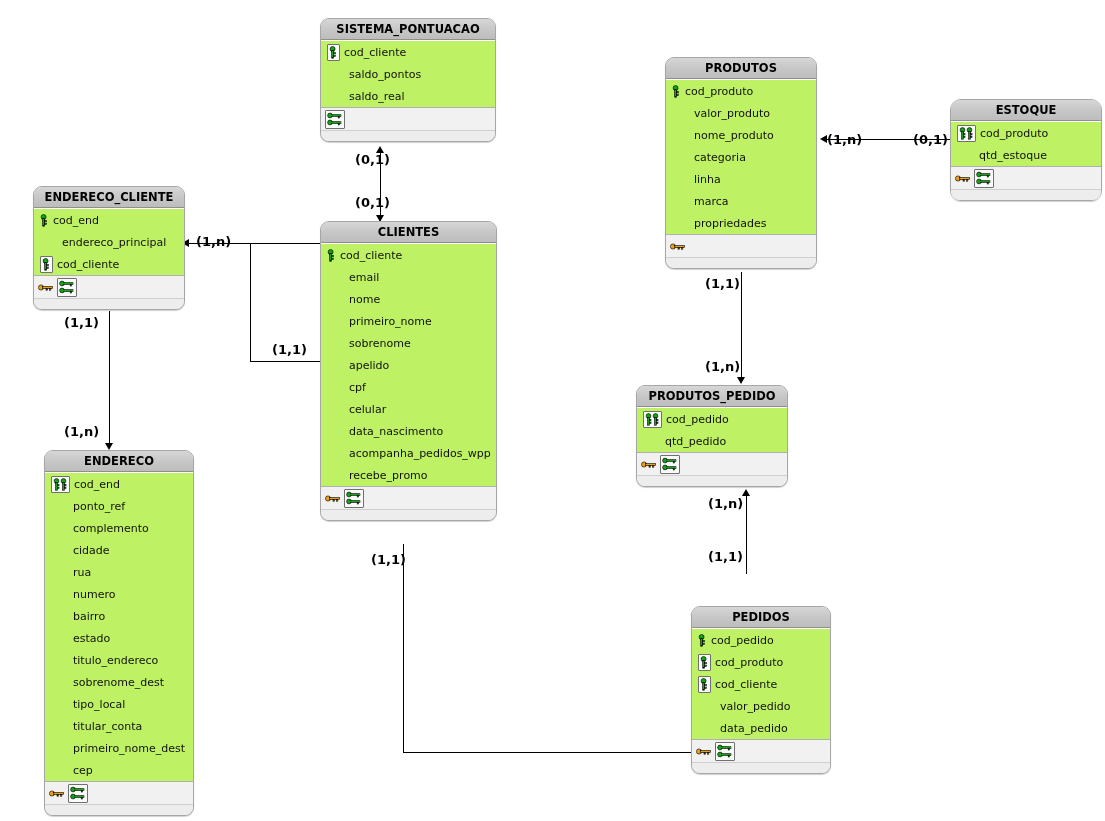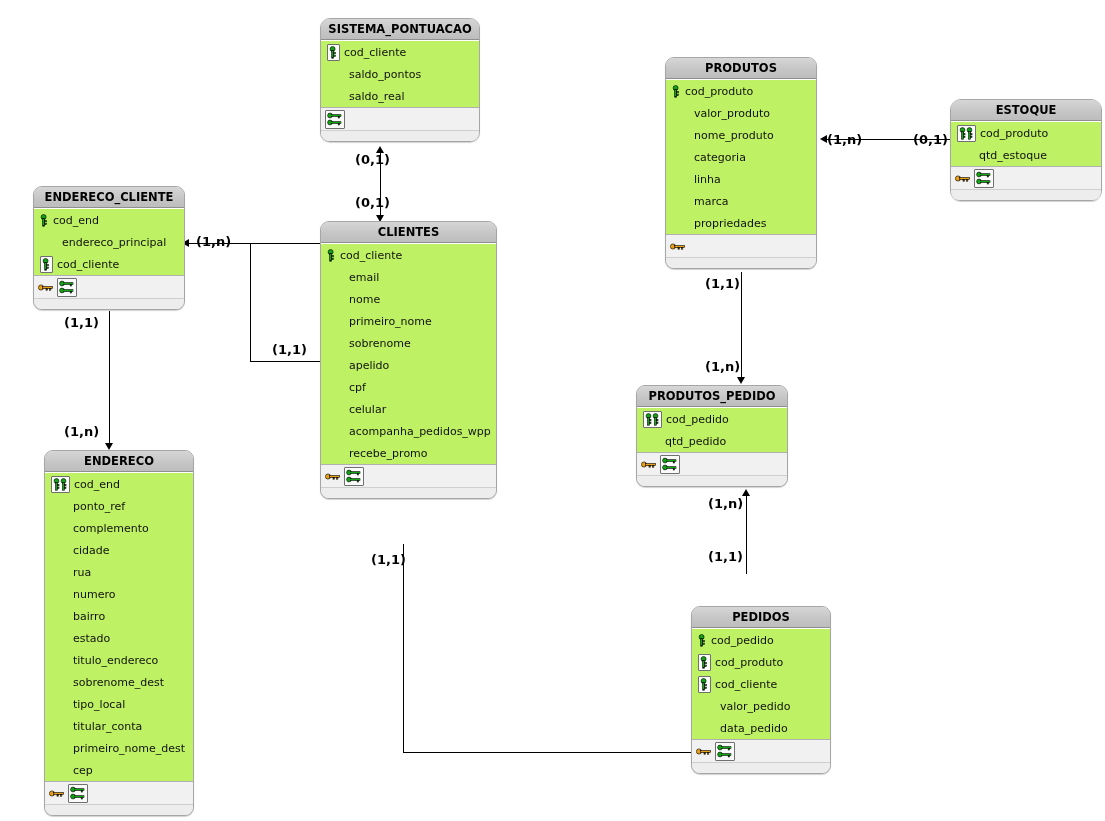--- a/index.html
+++ b/index.html
@@ -77,21 +77,21 @@
   <div class="card" style="left:708px;top:549px;">(1,1)</div>
 
   <div class="ln v" style="left:403px;top:544px;height:208px;"></div>
   <div class="ln h" style="left:403px;top:752px;width:355px;"></div>
   <div class="ln v" style="left:758px;top:746px;height:6px;"></div>
   <div class="arrow up" style="left:754px;top:740px;"></div>
   <div class="card" style="left:371px;top:552px;">(1,1)</div>
   <div class="card" style="left:722px;top:753px;">(0,n)</div>
 
   <div id="tables-layer">
-      <div class="tbl" style="left: 320px; top: 18px; width: 160px; border-radius: 10px;">
+      <div class="tbl" style="left: 320px; top: 18px; width: 176px;">
         <div class="tbl-hdr">SISTEMA_PONTUACAO</div>
         <div class="tbl-body">
           <div class="attr">
             <span class="ico boxed">
               <svg width="9" height="13" viewBox="0 0 9 13">
                 <g fill="#12a312" stroke="#000" stroke-width="0.6">
                   <circle cx="3.6" cy="3" r="2.5"></circle>
                   <rect x="2.7" y="4.6" width="1.9" height="7.6"></rect>
                   <rect x="4.6" y="6.6" width="1.8" height="1.3"></rect>
                   <rect x="4.6" y="9.2" width="1.8" height="1.3"></rect>
@@ -312,20 +312,23 @@
           <div class="attr plain">
             <span class="label">apelido</span>
           </div>
           <div class="attr plain">
             <span class="label">cpf</span>
           </div>
           <div class="attr plain">
             <span class="label">celular</span>
           </div>
           <div class="attr plain">
+            <span class="label">data_nascimento</span>
+          </div>
+          <div class="attr plain">
             <span class="label">acompanha_pedidos_wpp</span>
           </div>
           <div class="attr plain">
             <span class="label">recebe_promo</span>
           </div>
         </div>
         <div class="tbl-foot">
           <span class="ico">
             <svg width="16" height="9" viewBox="0 0 16 9">
               <g fill="#e8a014" stroke="#000" stroke-width="0.6">

